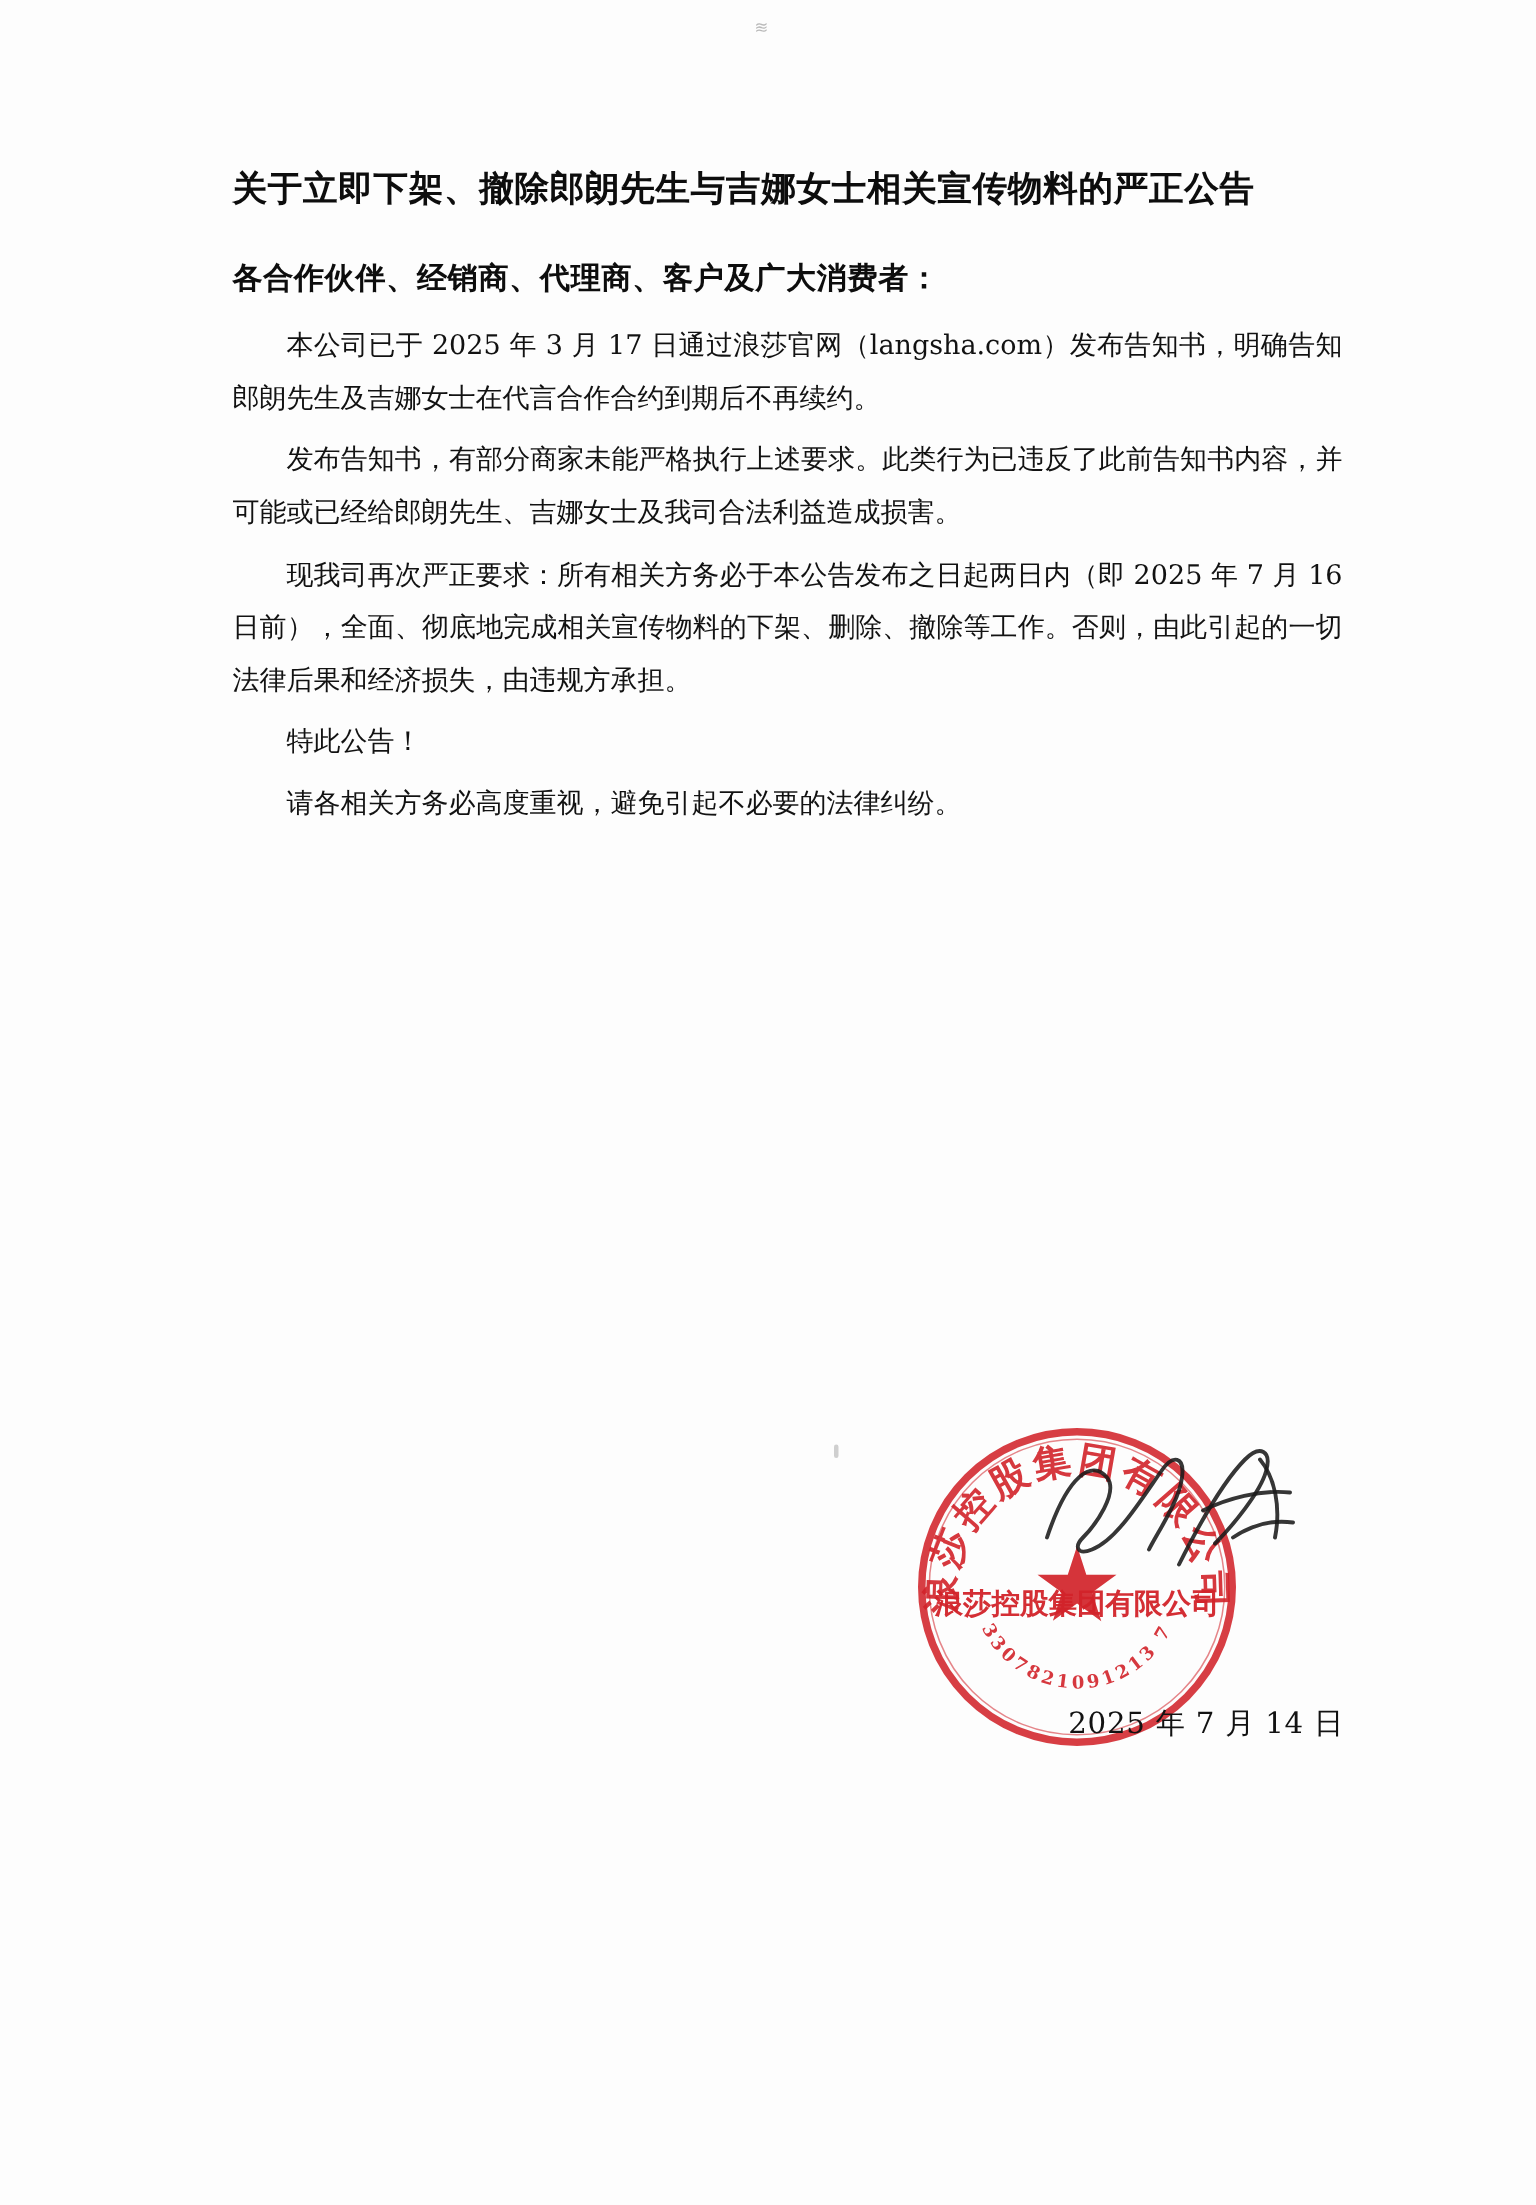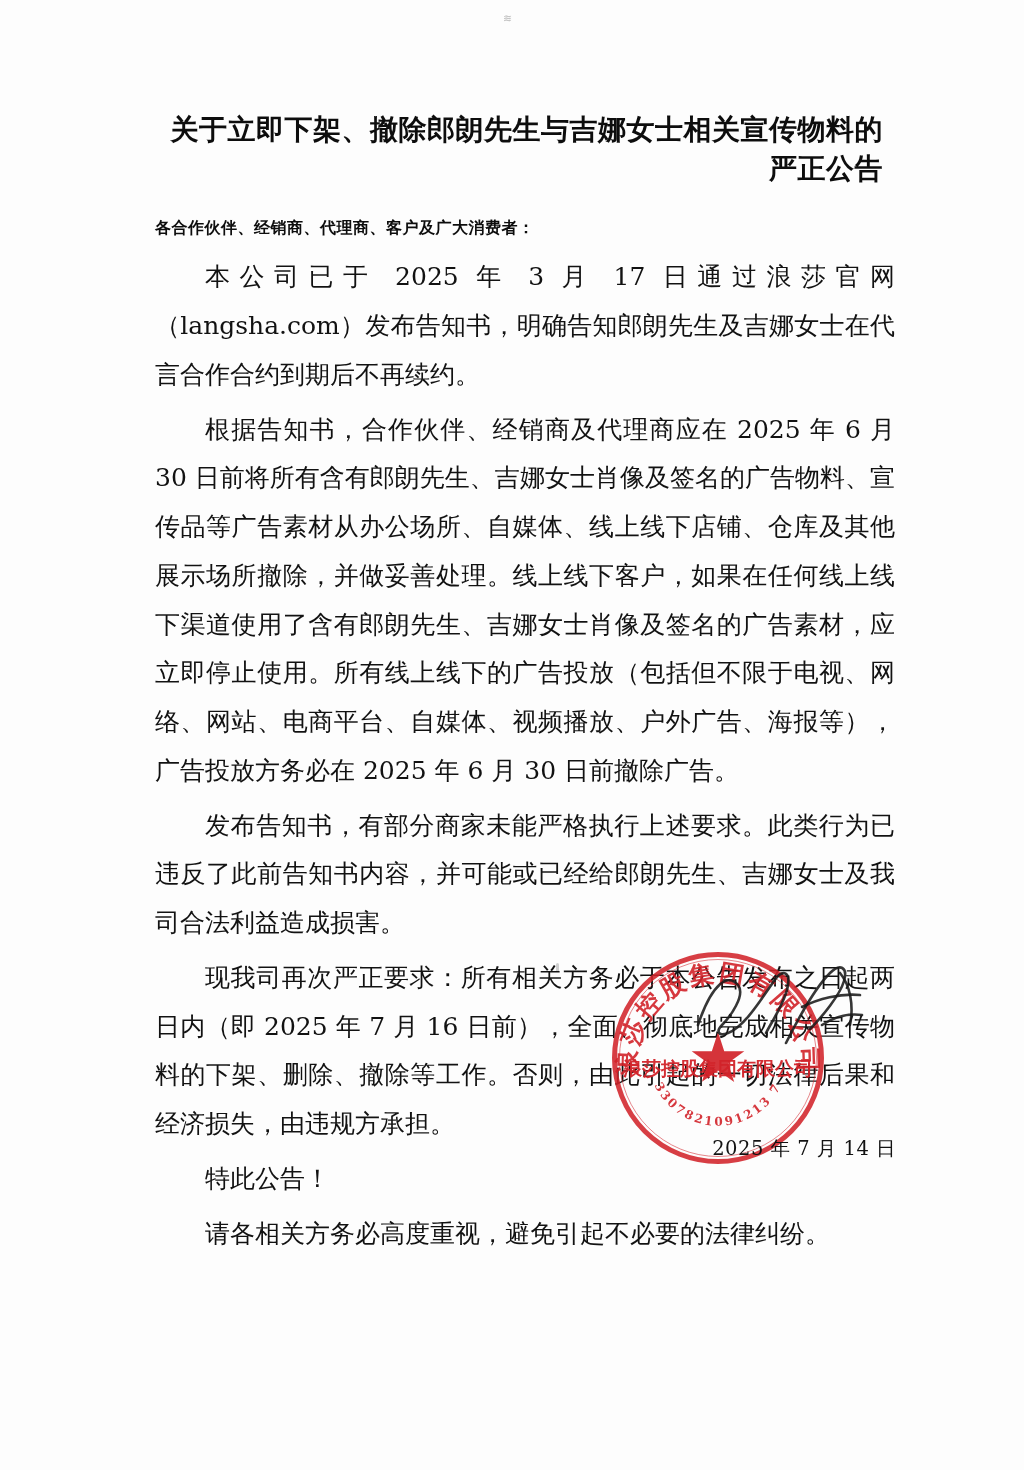--- a/index.html
+++ b/index.html
@@ -34,39 +34,39 @@
   }
 
   .doc-body {
     position: absolute;
     left: 155px;
     top: 110px;
     width: 740px;
   }
 
   .doc-title {
-    font-size: 28px;
-    font-weight: bold;
-    text-align: right;
+    font-size: 23px;
+    font-weight: bold;
+    text-align: left;
     letter-spacing: 0.5px;
     line-height: 1.4;
     margin: 0 12px 30px 0;
     color: #0d0d0d;
   }
 
   .salutation {
-    font-size: 16px;
+    font-size: 20px;
     font-weight: bold;
     margin: 0 0 14px 0;
     letter-spacing: 0.5px;
     color: #0d0d0d;
   }
 
   .para {
-    font-size: 25px;
+    font-size: 18px;
     line-height: 1.95;
     text-align: justify;
     text-justify: inter-ideograph;
     margin: 0 0 6px 0;
     text-indent: 2em;
     color: #121212;
   }
 
   .signature-block {
     position: absolute;
@@ -181,21 +181,20 @@
   <div class="scan-mark" style="left:503px; top:12px;">≋</div>
   <div class="speck" style="left:556px; top:963px; width:3px; height:9px; border-radius:2px;"></div>
 
   <div class="doc-body">
 
     <h1 class="doc-title">关于立即下架、撤除郎朗先生与吉娜女士相关宣传物料的严正公告</h1>
 
     <p class="salutation">各合作伙伴、经销商、代理商、客户及广大消费者：</p>
 
     <p class="para">本公司已于 2025 年 3 月 17 日通过浪莎官网（langsha.com）发布告知书，明确告知郎朗先生及吉娜女士在代言合作合约到期后不再续约。</p>
-    <p class="para">根据告知书，合作伙伴、经销商及代理商应在 2025 年 6 月 30 日前将所有含有郎朗先生、吉娜女士肖像及签名的广告物料、宣传品等广告素材从办公场所、自媒体、线上线下店铺、仓库及其他展示场所撤除，并做妥善处理。线上线下客户，如果在任何线上线下渠道使用了含有郎朗先生、吉娜女士肖像及签名的广告素材，应立即停止使用。所有线上线下的广告投放（包括但不限于电视、网络、网站、电商平台、自媒体、视频播放、户外广告、海报等），广告投放方务必在 2025 年 6 月 30 日前撤除广告。</p>
     <p class="para">发布告知书，有部分商家未能严格执行上述要求。此类行为已违反了此前告知书内容，并可能或已经给郎朗先生、吉娜女士及我司合法利益造成损害。</p>
     <p class="para">现我司再次严正要求：所有相关方务必于本公告发布之日起两日内（即 2025 年 7 月 16 日前），全面、彻底地完成相关宣传物料的下架、删除、撤除等工作。否则，由此引起的一切法律后果和经济损失，由违规方承担。</p>
     <p class="para">特此公告！</p>
     <p class="para">请各相关方务必高度重视，避免引起不必要的法律纠纷。</p>
 
   </div>
 
   <div class="seal">
     <div class="ring"></div>
     <div class="ring-inner"></div>

